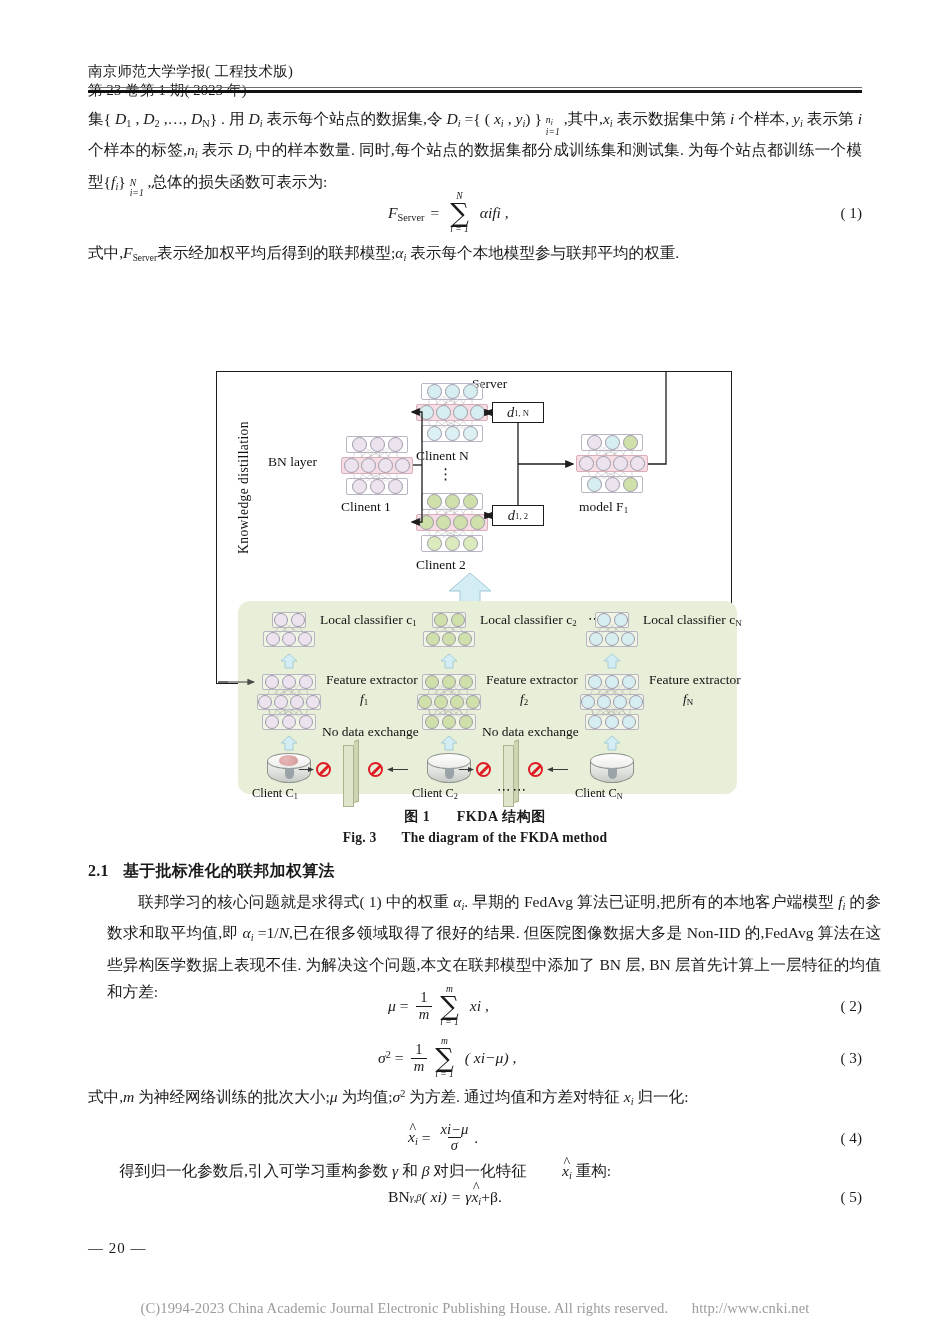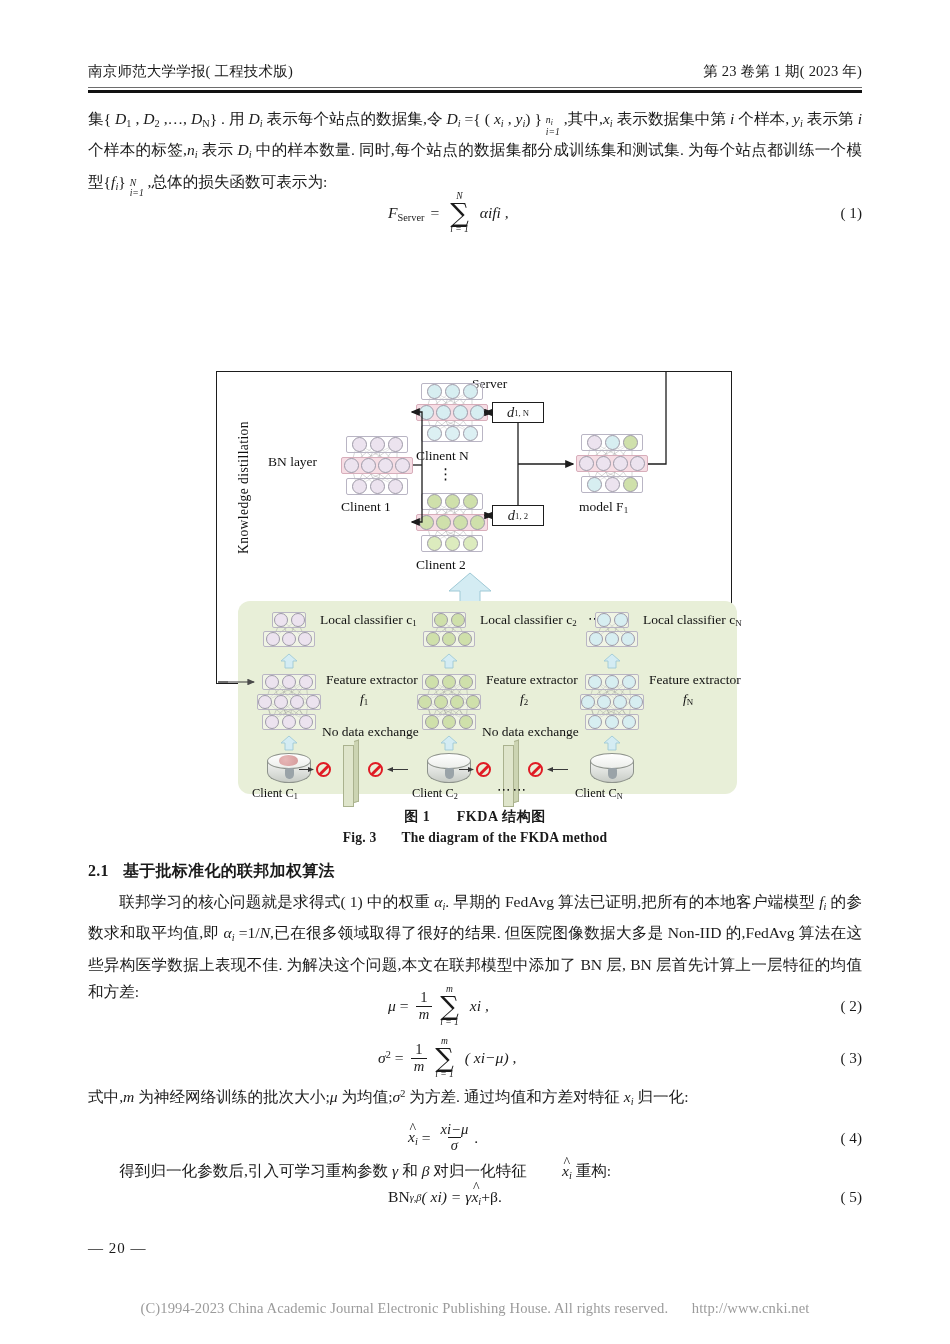--- a/index.html
+++ b/index.html
@@ -27,20 +27,21 @@
   .runhead {
     position: absolute;
     left: 88px;
     top: 62px;
     width: 774px;
     display: flex;
     justify-content: space-between;
     align-items: baseline;
     font-size: 14.5px;
     letter-spacing: 0.2px;
+    flex-direction: column;
   }
   .runhead .left { font-family: "Liberation Serif", serif; }
   .runhead .right { font-family: "Liberation Serif", serif; }
 
   .rule-thin {
     position: absolute;
     left: 88px;
     top: 87px;
     width: 774px;
     height: 1px;
@@ -389,20 +390,23 @@
       <span class="sigma-grp">
         <span class="lim">N</span>
         <span class="big">∑</span>
         <span class="lim">i = 1</span>
       </span>
       <span style="margin-left:6px;"><i>αifi ,</i></span>
     </div>
     <span class="eq-num">( 1)</span>
   </div>
 
+  <div class="body-block" style="top:240px;">
+    式中,<i>F</i><sub class="rm" style="font-size:0.6em;">Server</sub>表示经加权平均后得到的联邦模型;<i>α<sub>i</sub></i> 表示每个本地模型参与联邦平均的权重.
+  </div>
 
 
   <div class="figure">
 
     <div class="fig-frame"></div>
 
     <div class="label" style="left:256px; top:7px;">Server</div>
 
     <div class="vert-label" style="left:20px; top:52px; transform:rotate(180deg);">Knowledge distillation</div>
 
@@ -918,21 +922,21 @@
   <div class="fig-cap en" style="top:830px;">
     <span>Fig. 3</span>
     <span style="display:inline-block;width:18px;"></span>
     <span>The diagram of the FKDA method</span>
   </div>
 
   <div class="sec-head" style="top:861px;">
     <span class="num">2.1</span><span>基于批标准化的联邦加权算法</span>
   </div>
 
-  <div class="body-block indent" style="top:889px;">
+  <div class="body-block indent" style="top:889px;margin-left:19px;">
     联邦学习的核心问题就是求得式( 1) 中的权重 <i>α<sub>i</sub></i>. 早期的 FedAvg 算法已证明,把所有的本地客户端模型 <i>f<sub>i</sub></i> 的参数求和取平均值,即 <i>α<sub>i</sub></i> =1/<i>N</i>,已在很多领域取得了很好的结果. 但医院图像数据大多是 Non-IID 的,FedAvg 算法在这些异构医学数据上表现不佳. 为解决这个问题,本文在联邦模型中添加了 BN 层, BN 层首先计算上一层特征的均值和方差:
   </div>
 
   <div class="eq-row" style="top:985px;">
     <div class="eq-body">
       <i>μ</i>
       <span style="margin:0 4px;">=</span>
       <span class="frac">
         <span class="num">1</span>
         <span class="den" style="font-style:italic;">m</span>

